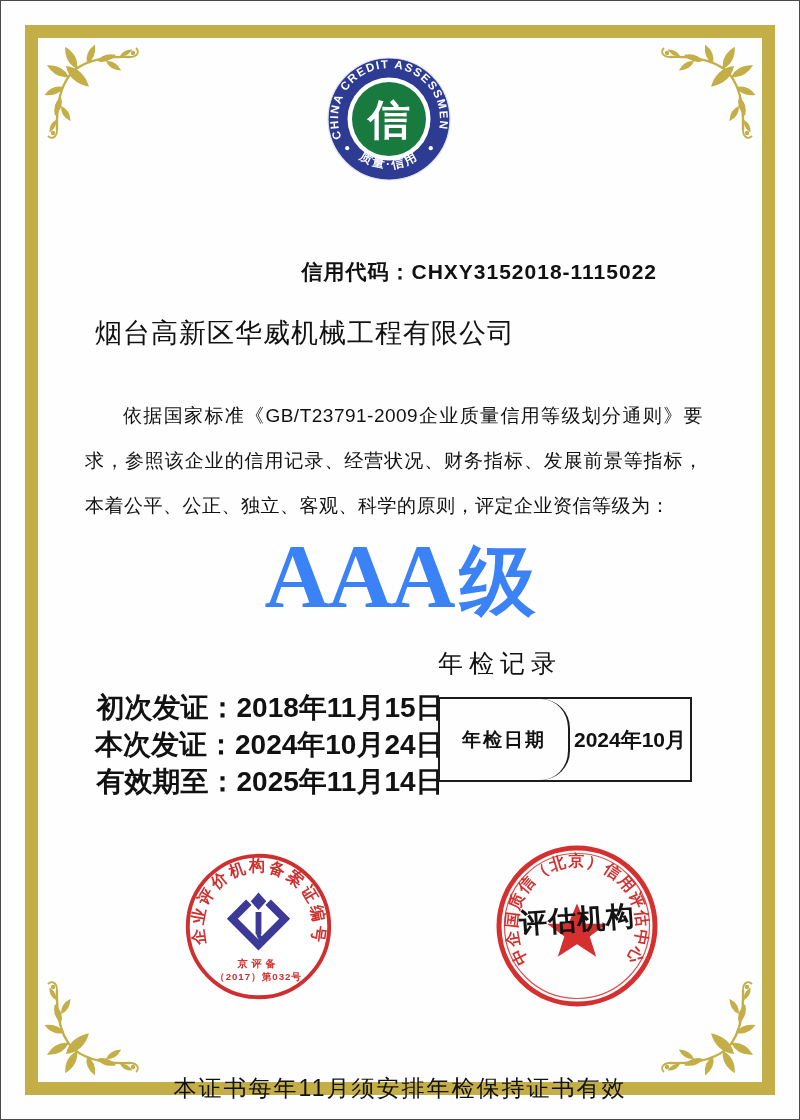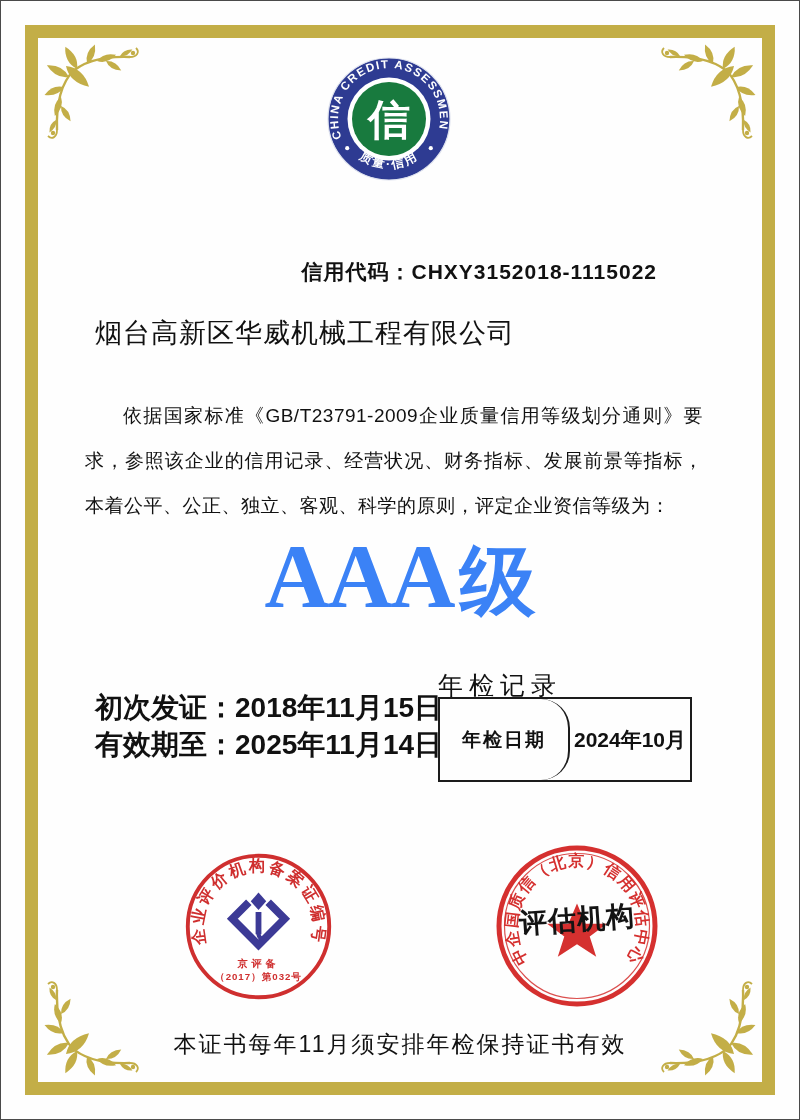--- a/index.html
+++ b/index.html
@@ -52,21 +52,21 @@
   .rating .grade{
     font-family:"Liberation Serif", serif;
     font-size:90px;font-weight:bold;letter-spacing:-2px;
   }
   .rating .suffix{
     font-family:"Liberation Serif", serif;
     font-size:76px;font-weight:bold;margin-left:6px;
   }
   .annual-title{
     position:absolute;top:646px;left:437px;
-    font-size:25px;letter-spacing:6px;margin-top:22px;
+    font-size:25px;letter-spacing:6px;
   }
   .dates{
     position:absolute;top:688px;left:94px;
     font-size:28px;font-weight:bold;line-height:37px;text-align:right;
   }
   .annual-table{
     position:absolute;top:696px;left:437px;width:254px;height:85px;
     border:2px solid #1c1c1c;display:flex;box-sizing:border-box;
   }
   .annual-table .cell{
@@ -86,21 +86,21 @@
     font-size:24px;font-weight:normal;letter-spacing:0.5px;
   }
   .seal-left{position:absolute;left:180px;top:848px;width:155px;height:155px;}
   .seal-right{position:absolute;left:491px;top:840px;width:170px;height:170px;}
   .seal-overlay{
     position:absolute;left:488px;top:900px;width:176px;
     text-align:center;font-size:28px;font-weight:bold;color:#131313;
     letter-spacing:1px;transform:rotate(-4deg);
   }
   .footer-note{
-    position:absolute;top:1028px;left:0;width:100%;
+    position:absolute;top:1072px;left:0;width:100%;
     text-align:center;font-size:23px;letter-spacing:2px;
   }
 </style>
 </head>
 <body>
 
 <div class="page">
 
   <div class="gold-frame"></div>
 
@@ -176,20 +176,23 @@
     <span class="grade">AAA</span><span class="suffix">级</span>
   </div>
 
   <div class="annual-title">年检记录</div>
 
   <div class="dates">
     <div>
       <span>初次发证：</span><span>2018年11月15日</span>
     </div>
     <div>
+      <span>本次发证：</span><span>2024年10月24日</span>
+    </div>
+    <div>
       <span>有效期至：</span><span>2025年11月14日</span>
     </div>
   </div>
 
   <div class="annual-table">
     <div class="cell head">年检日期</div>
     <div class="cell val">2024年10月</div>
   </div>
 
 

